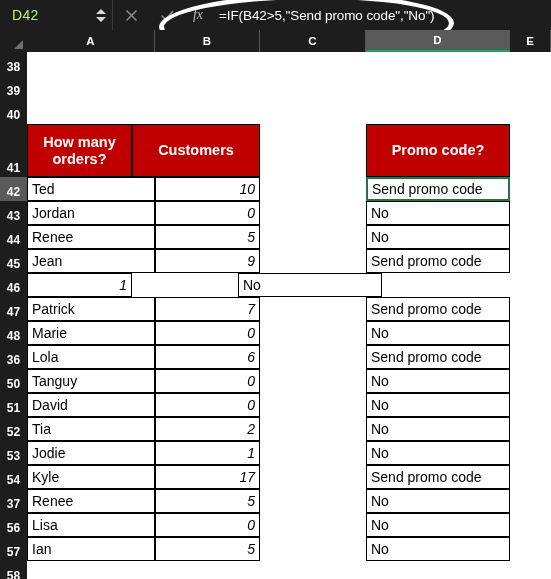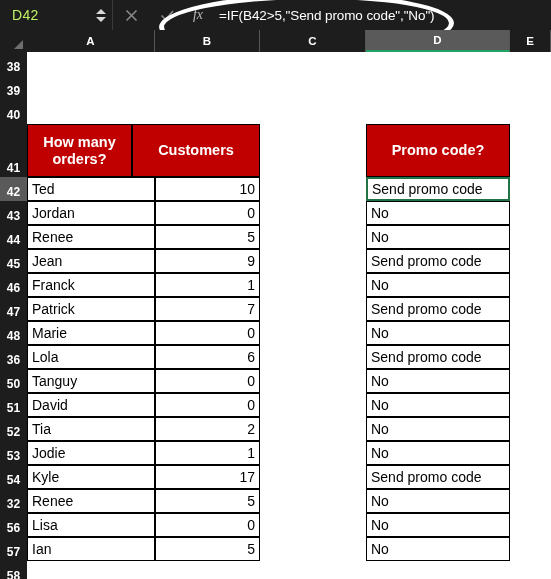--- a/index.html
+++ b/index.html
@@ -129,21 +129,21 @@
     padding:0 4px;
     overflow:hidden;white-space:nowrap;
     background:#ffffff;
   }
   .cell.blank{background:#ffffff;}
   .col-a{flex:0 0 128px;width:128px;}
   .col-b{flex:0 0 105px;width:105px;}
   .col-c{flex:0 0 106px;width:106px;}
   .col-d{flex:0 0 144px;width:144px;}
   .col-e{flex:0 0 41px;width:41px;}
-  .right{justify-content:flex-end;}
+  .right{justify-content:flex-end;font-style:italic;}
   .bordered{border:1px solid #000000;}
 
   
   .hdr-cell{
     background:#C00000;
     color:#ffffff;
     font-size:14.5px;font-weight:bold;
     display:flex;align-items:center;justify-content:center;
     text-align:center;
     border:1px solid #000000;
@@ -264,21 +264,20 @@
   <div class="grid-row" style="height:24px">
     <div class="row-head">45</div>
     <div class="cell col-a bordered">Jean</div>
     <div class="cell col-b bordered right">9</div>
     <div class="cell col-c blank"></div>
     <div class="cell col-d bordered">Send promo code</div>
     <div class="cell col-e blank"></div>
   </div>
   <div class="grid-row" style="height:24px">
     <div class="row-head">46</div>
-    <div class="cell col-a bordered">Franck</div>
     <div class="cell col-b bordered right">1</div>
     <div class="cell col-c blank"></div>
     <div class="cell col-d bordered">No</div>
     <div class="cell col-e blank"></div>
   </div>
   <div class="grid-row" style="height:24px">
     <div class="row-head">47</div>
     <div class="cell col-a bordered">Patrick</div>
     <div class="cell col-b bordered right">7</div>
     <div class="cell col-c blank"></div>
@@ -335,21 +334,21 @@
   </div>
   <div class="grid-row" style="height:24px">
     <div class="row-head">54</div>
     <div class="cell col-a bordered">Kyle</div>
     <div class="cell col-b bordered right">17</div>
     <div class="cell col-c blank"></div>
     <div class="cell col-d bordered">Send promo code</div>
     <div class="cell col-e blank"></div>
   </div>
   <div class="grid-row" style="height:24px">
-    <div class="row-head">32</div>
+    <div class="row-head">37</div>
     <div class="cell col-a bordered">Renee</div>
     <div class="cell col-b bordered right">5</div>
     <div class="cell col-c blank"></div>
     <div class="cell col-d bordered">No</div>
     <div class="cell col-e blank"></div>
   </div>
   <div class="grid-row" style="height:24px">
     <div class="row-head">56</div>
     <div class="cell col-a bordered">Lisa</div>
     <div class="cell col-b bordered right">0</div>

